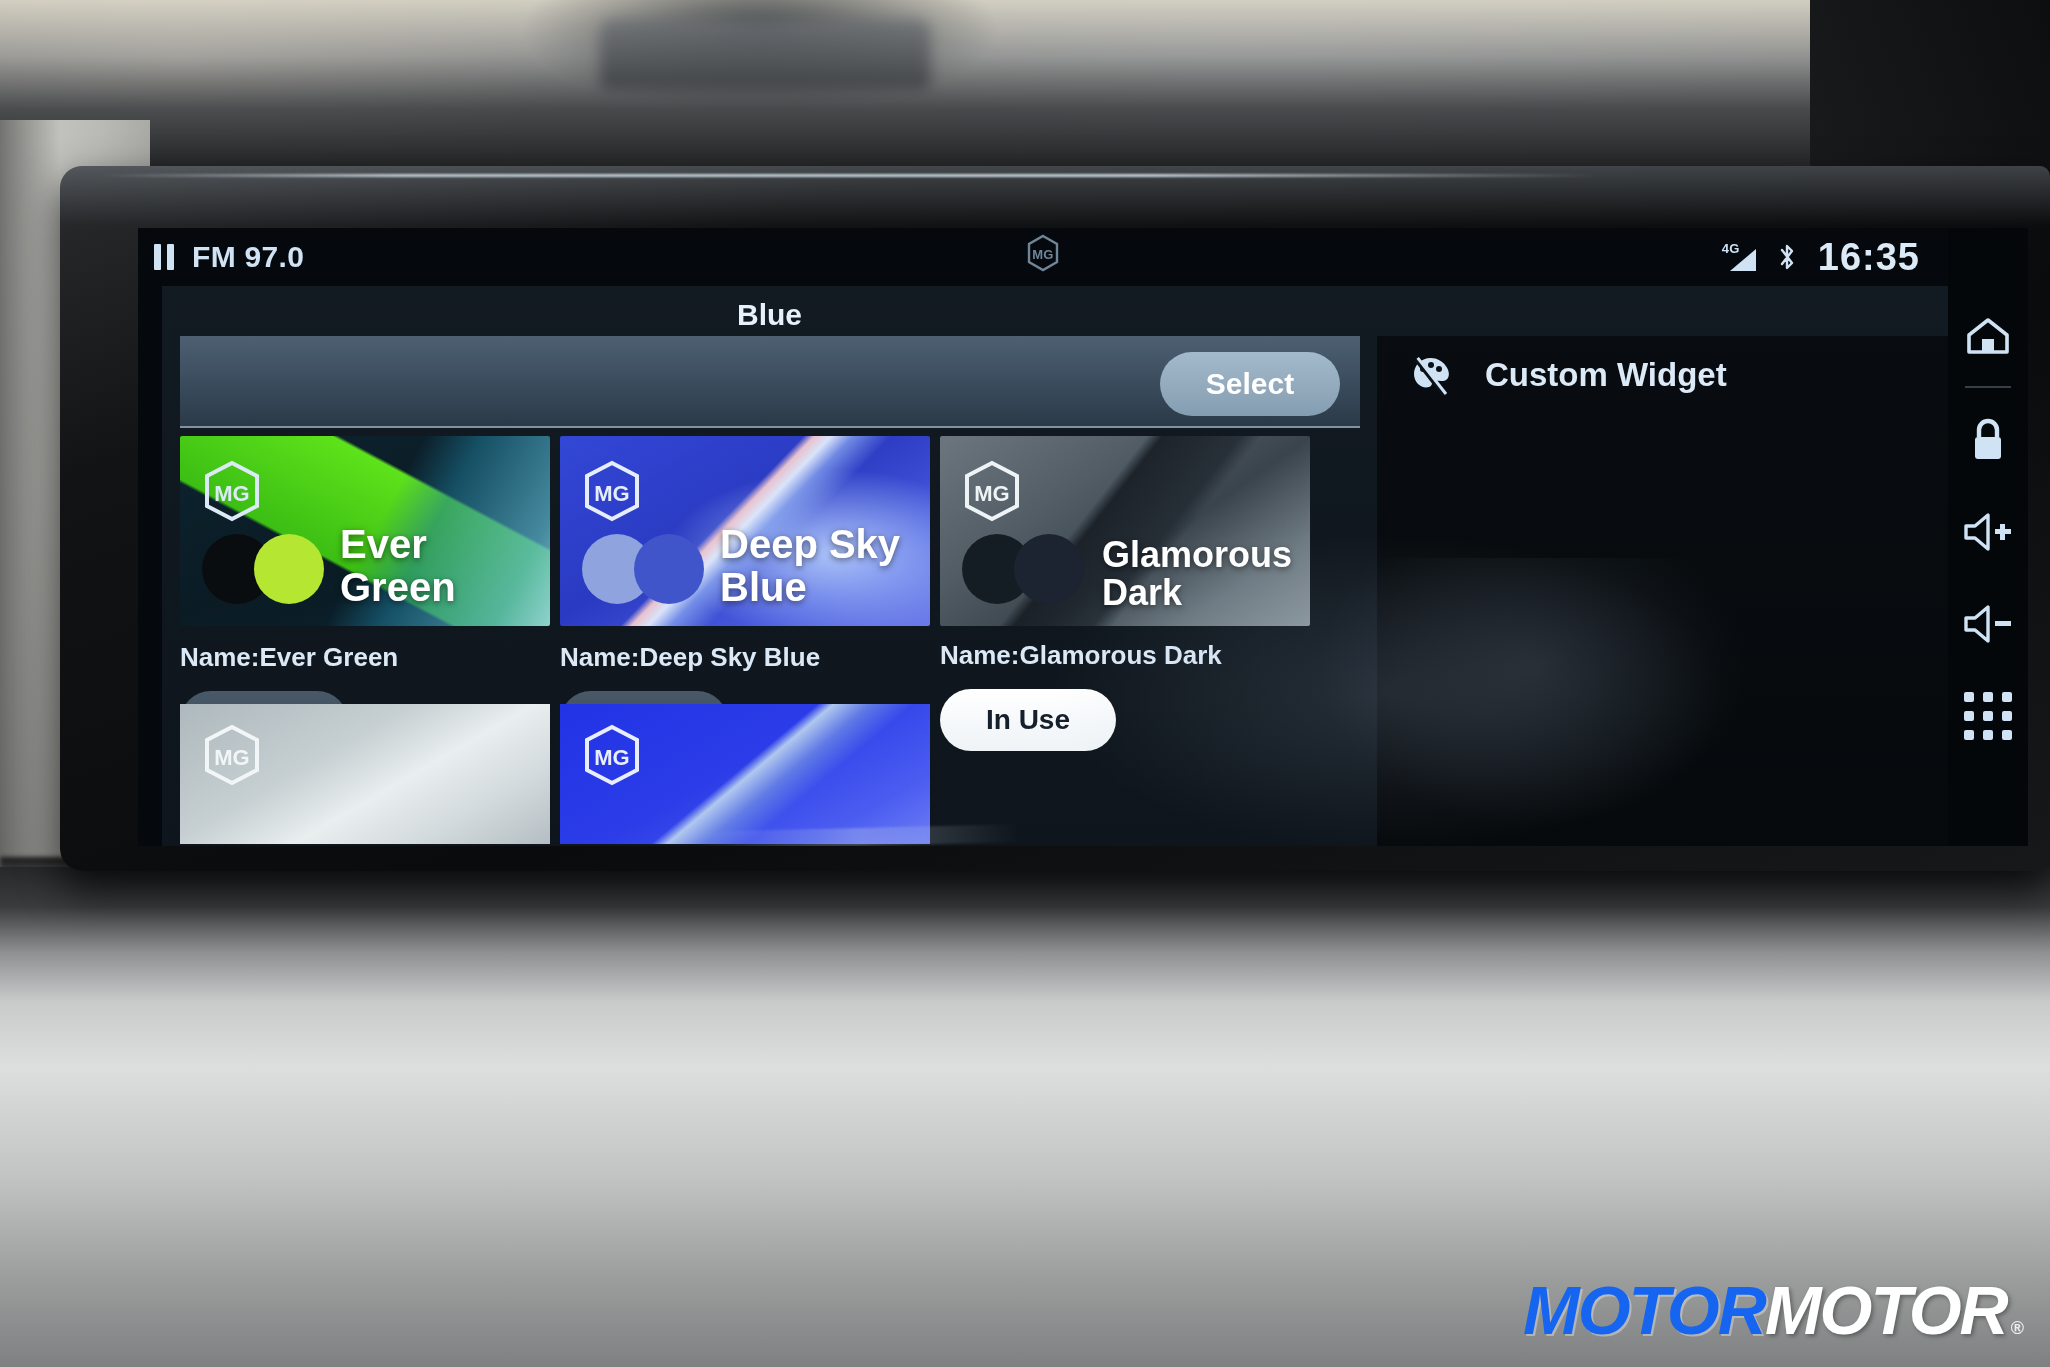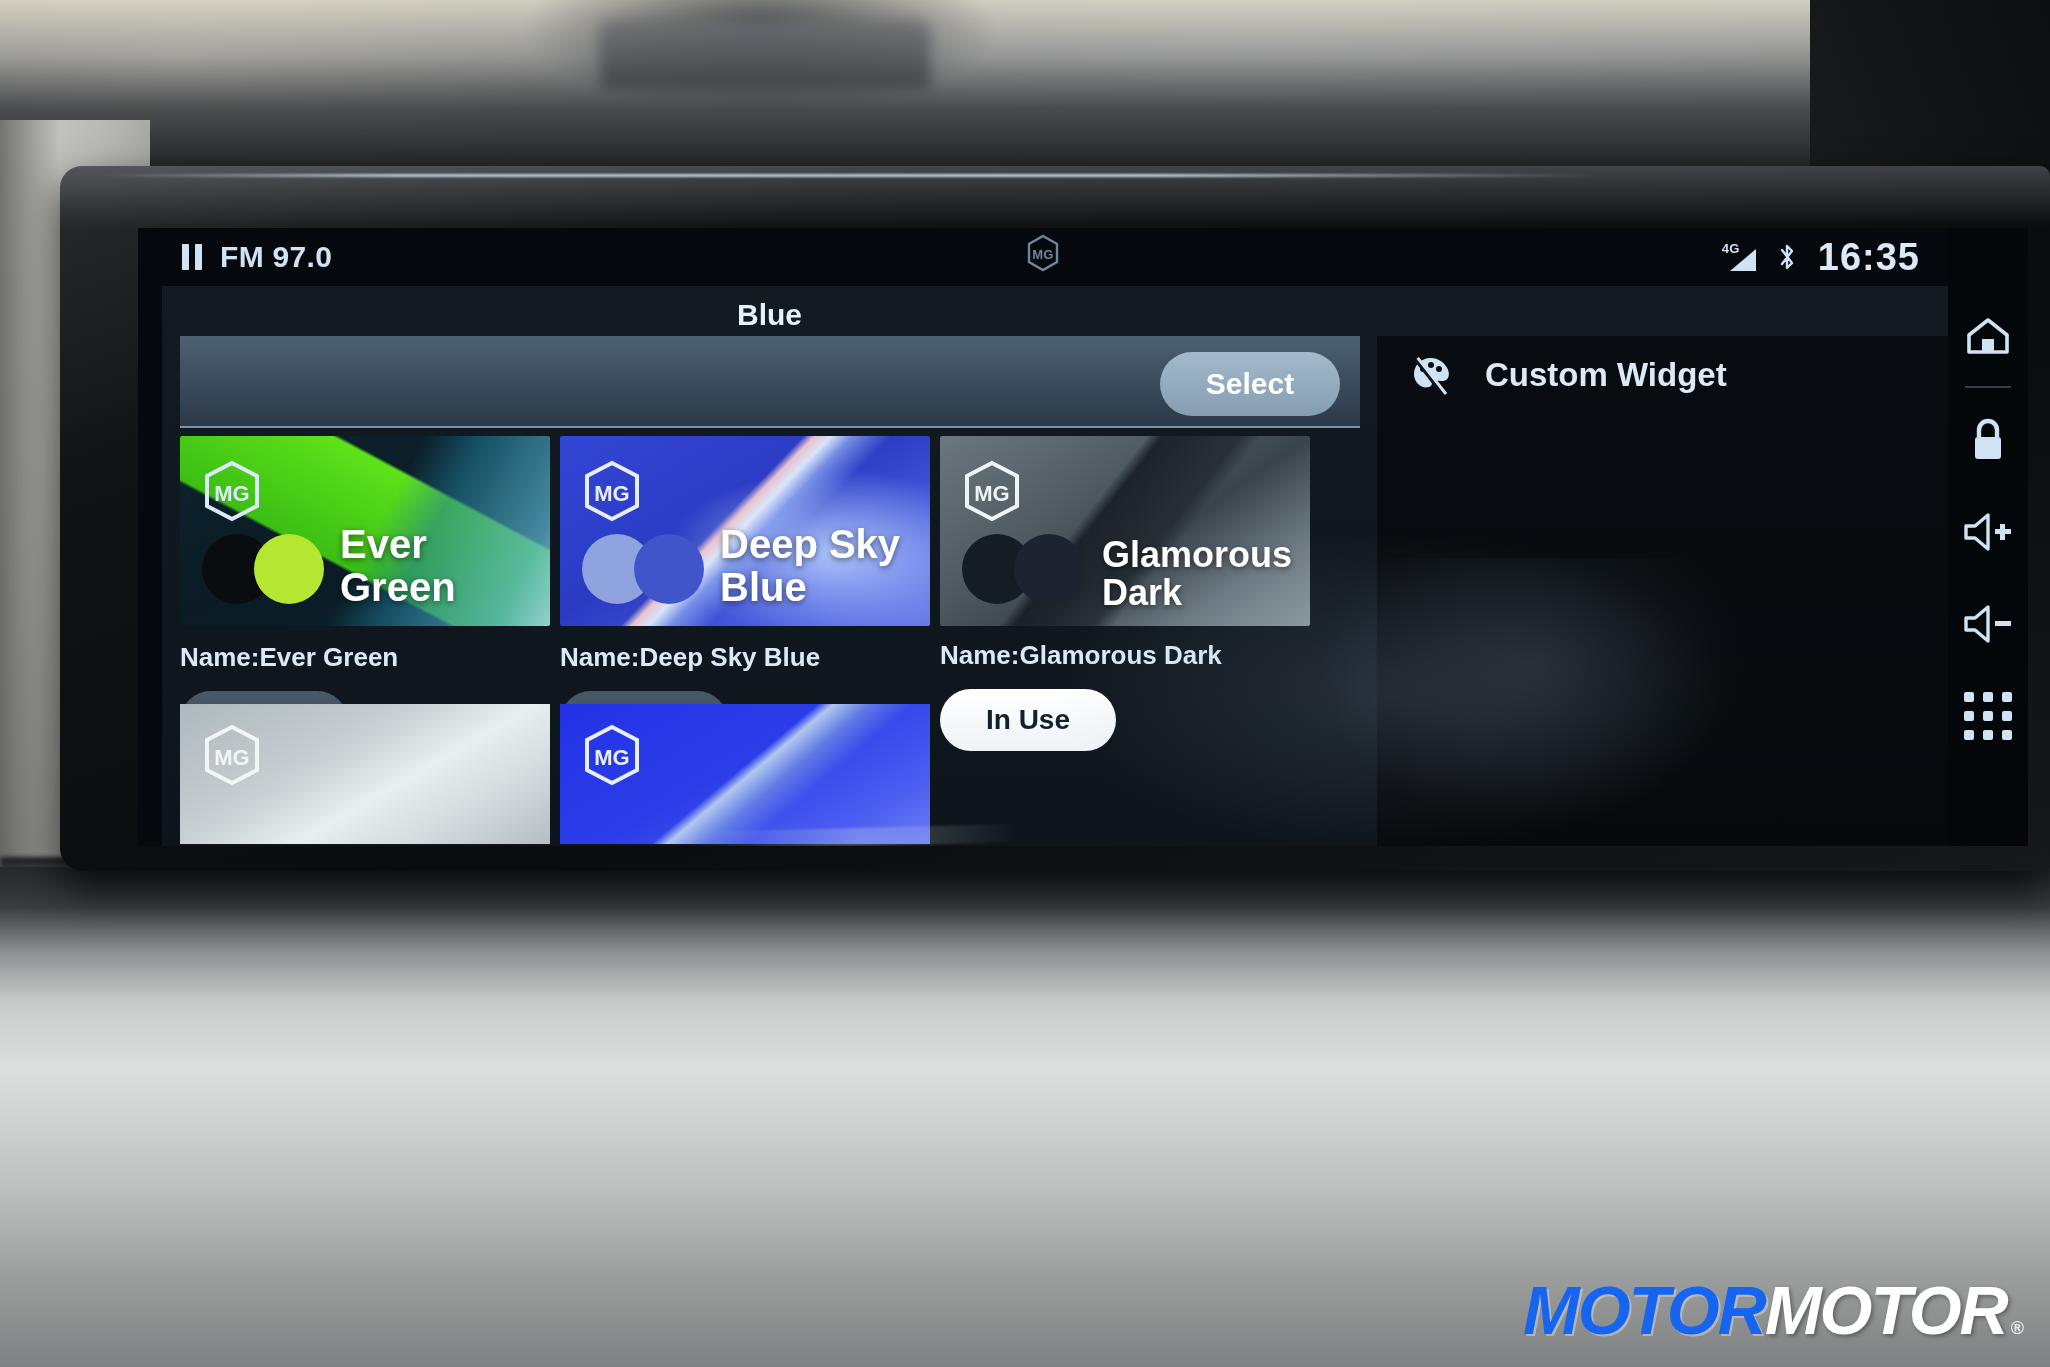--- a/index.html
+++ b/index.html
@@ -95,21 +95,21 @@
   }
 
   
   #statusbar {
     position:absolute; left:0; top:0; width:1810px; height:58px;
     display:flex; align-items:center;
     color:#cfe3f5;
     font-size: 30px; font-weight: bold;
     letter-spacing: .3px;
   }
-  #sb-left { display:flex; align-items:center; gap:18px; padding-left:44px;text-align:center; }
+  #sb-left { display:flex; align-items:center; gap:18px; padding-left:16px;text-align:center; }
   .pause-ico { display:inline-flex; gap:6px; }
   .pause-ico i { display:block; width:7px; height:26px; background:#cfe3f5; border-radius:1px; }
   #sb-center { position:absolute; left:50%; transform:translateX(-50%); top:6px; }
   #sb-right { position:absolute; right:28px; display:flex; align-items:center; gap:20px; }
   .sig { position:relative; width:34px; height:28px;margin-left:15px; }
   .sig .tri {
     position:absolute; right:0; bottom:0; width:0; height:0;
     border-left: 26px solid transparent; border-bottom: 22px solid #cfe3f5;
   }
   .sig .g4 { position:absolute; left:0; top:-2px; font-size:13px; font-weight:bold; color:#cfe3f5; }

